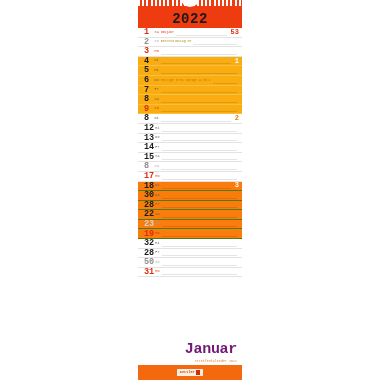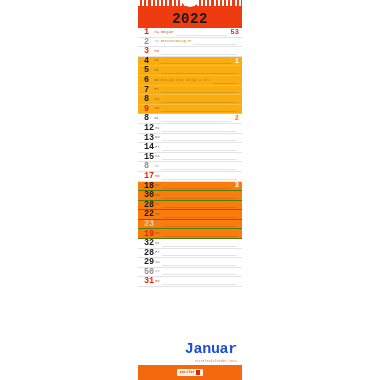--- a/index.html
+++ b/index.html
@@ -144,21 +144,21 @@
   .day-row.today .note{position:relative;z-index:2;}
 
   
   .month-block{
     flex:0 0 auto;
     background:#ffffff;
     padding:4px 5px 2px 5px;
     box-sizing:border-box;
   }
   .month-name{
-    font-size:15px;font-weight:bold;color:#1d4ed8;
+    font-size:15px;font-weight:bold;color:#701a75;
     text-align:right;line-height:1;letter-spacing:-.3px;
   }
   .month-sub{
     font-size:3.2px;color:#e8761a;text-align:right;
     line-height:1;margin-top:2.5px;letter-spacing:.1px;
   }
   .footer-band{
     flex:0 0 auto;
     height:15px;
     background:#f4690d;
@@ -321,25 +321,20 @@
       </div>
       <div class="week shade-white">
         <div class="day-row">
           <span class="daynum">32</span>
           <span class="dow">Mi</span>
           <span class="rule"></span>
         </div>
         <div class="day-row">
           <span class="daynum">28</span>
           <span class="dow">Fr</span>
-          <span class="rule"></span>
-        </div>
-        <div class="day-row">
-          <span class="daynum">29</span>
-          <span class="dow">Sa</span>
           <span class="rule"></span>
         </div>
         <div class="day-row sunday">
           <span class="daynum">50</span>
           <span class="dow">So</span>
           <span class="rule"></span>
         </div>
         <div class="day-row holiday">
           <span class="daynum">31</span>
           <span class="dow">Mo</span>

